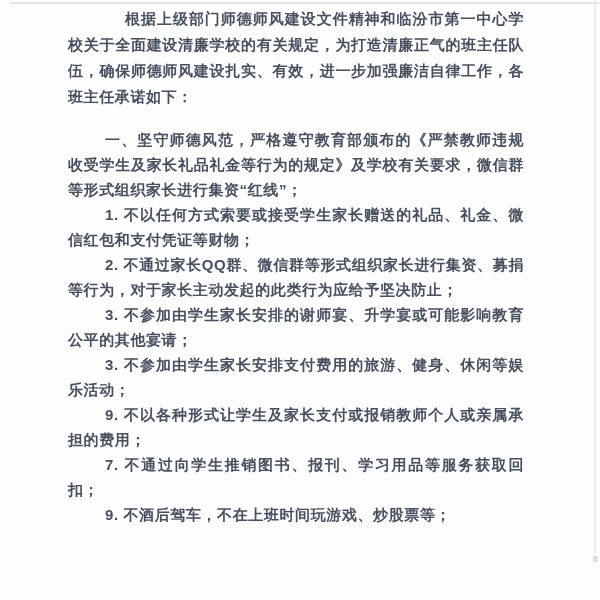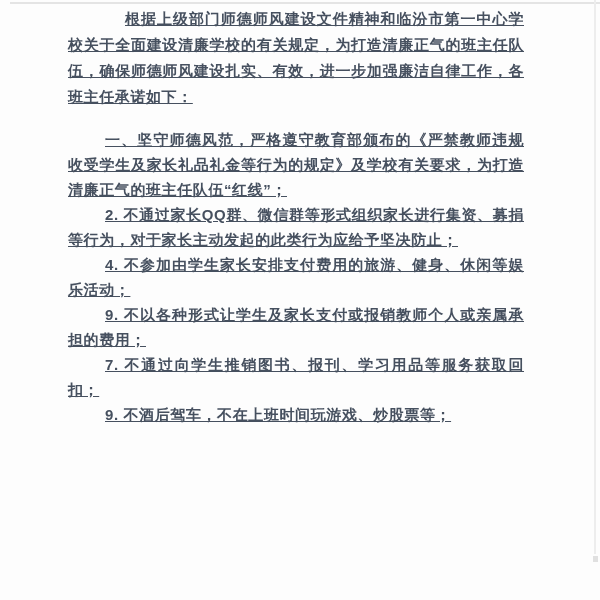--- a/index.html
+++ b/index.html
@@ -30,38 +30,40 @@
     width: 456px;
     color: #46505f;
     font-size: 15px;
     font-weight: bold;
     line-height: 25px;
     letter-spacing: 0.6px;
     text-align: justify;
     
     filter: blur(0.45px);
   }
-  .para { margin: 0; text-decoration: underline; }
+  .para { margin: 0; }
   .indent-lg { text-indent: 57px; line-height: 26px; }
   .indent-md { text-indent: 37px; }
   .sec1 { margin-top: 17px; }
 </style>
 </head>
 <body>
 
 <div class="page">
   <div class="edge-top"></div>
   <div class="edge-right"></div>
   <div class="edge-corner"></div>
 
   <div class="doc">
     <p class="para indent-lg">根据上级部门师德师风建设文件精神和临汾市第一中心学校关于全面建设清廉学校的有关规定，为打造清廉正气的班主任队伍，确保师德师风建设扎实、有效，进一步加强廉洁自律工作，各班主任承诺如下：</p>
 
-    <p class="para indent-md sec1">一、坚守师德风范，严格遵守教育部颁布的《严禁教师违规收受学生及家长礼品礼金等行为的规定》及学校有关要求，为打造清廉正气的班主任队伍“红线”；</p>
+    <p class="para indent-md sec1">一、坚守师德风范，严格遵守教育部颁布的《严禁教师违规收受学生及家长礼品礼金等行为的规定》及学校有关要求，微信群等形式组织家长进行集资“红线”；</p>
 
+    <p class="para indent-md">1. 不以任何方式索要或接受学生家长赠送的礼品、礼金、微信红包和支付凭证等财物；</p>
     <p class="para indent-md">2. 不通过家长QQ群、微信群等形式组织家长进行集资、募捐等行为，对于家长主动发起的此类行为应给予坚决防止；</p>
-    <p class="para indent-md">4. 不参加由学生家长安排支付费用的旅游、健身、休闲等娱乐活动；</p>
+    <p class="para indent-md">3. 不参加由学生家长安排的谢师宴、升学宴或可能影响教育公平的其他宴请；</p>
+    <p class="para indent-md">3. 不参加由学生家长安排支付费用的旅游、健身、休闲等娱乐活动；</p>
     <p class="para indent-md">9. 不以各种形式让学生及家长支付或报销教师个人或亲属承担的费用；</p>
     <p class="para indent-md">7. 不通过向学生推销图书、报刊、学习用品等服务获取回扣；</p>
     <p class="para indent-md">9. 不酒后驾车，不在上班时间玩游戏、炒股票等；</p>
 
   </div>
 </div>
 
 </body></html>

